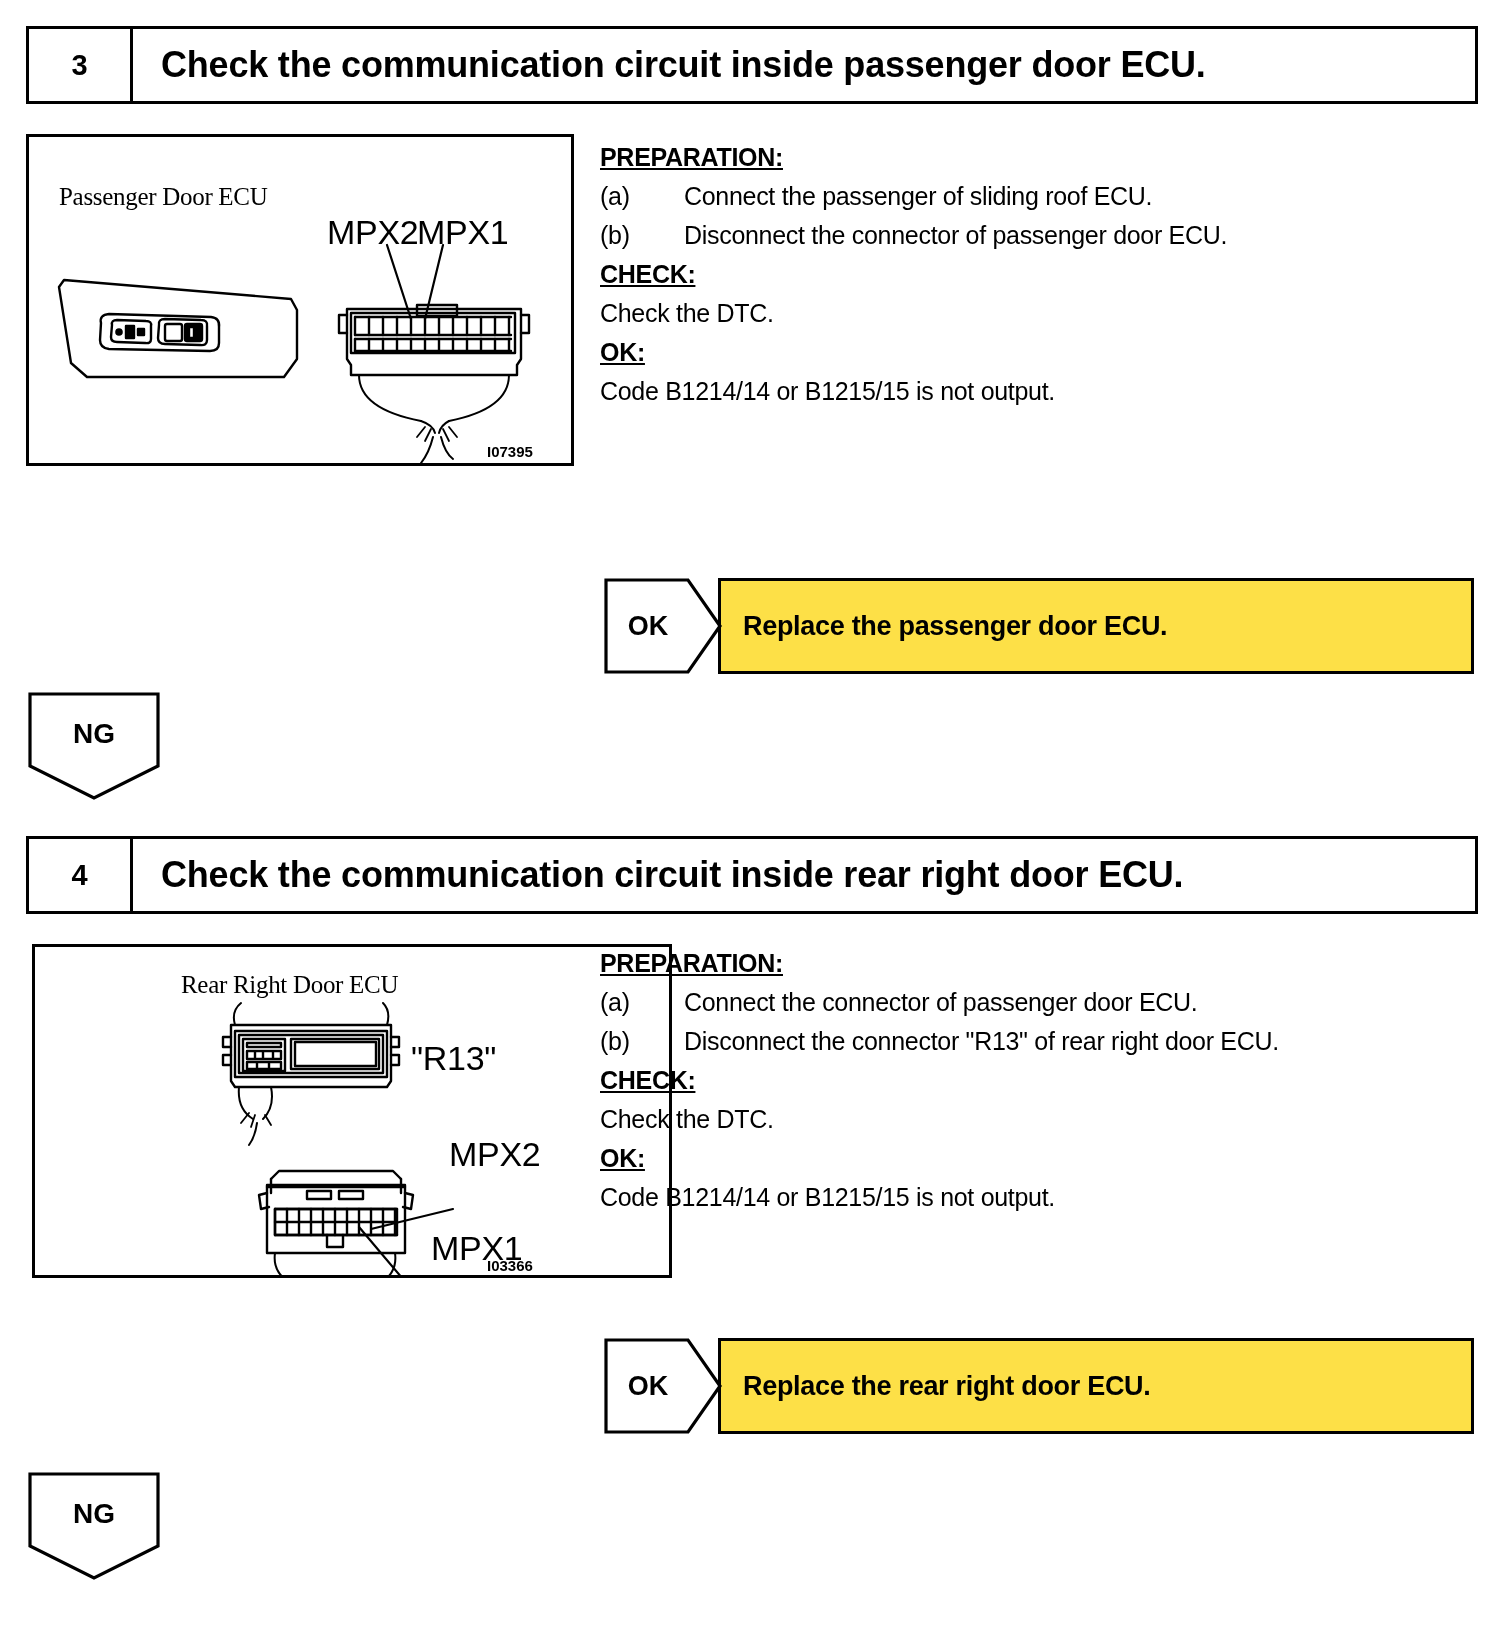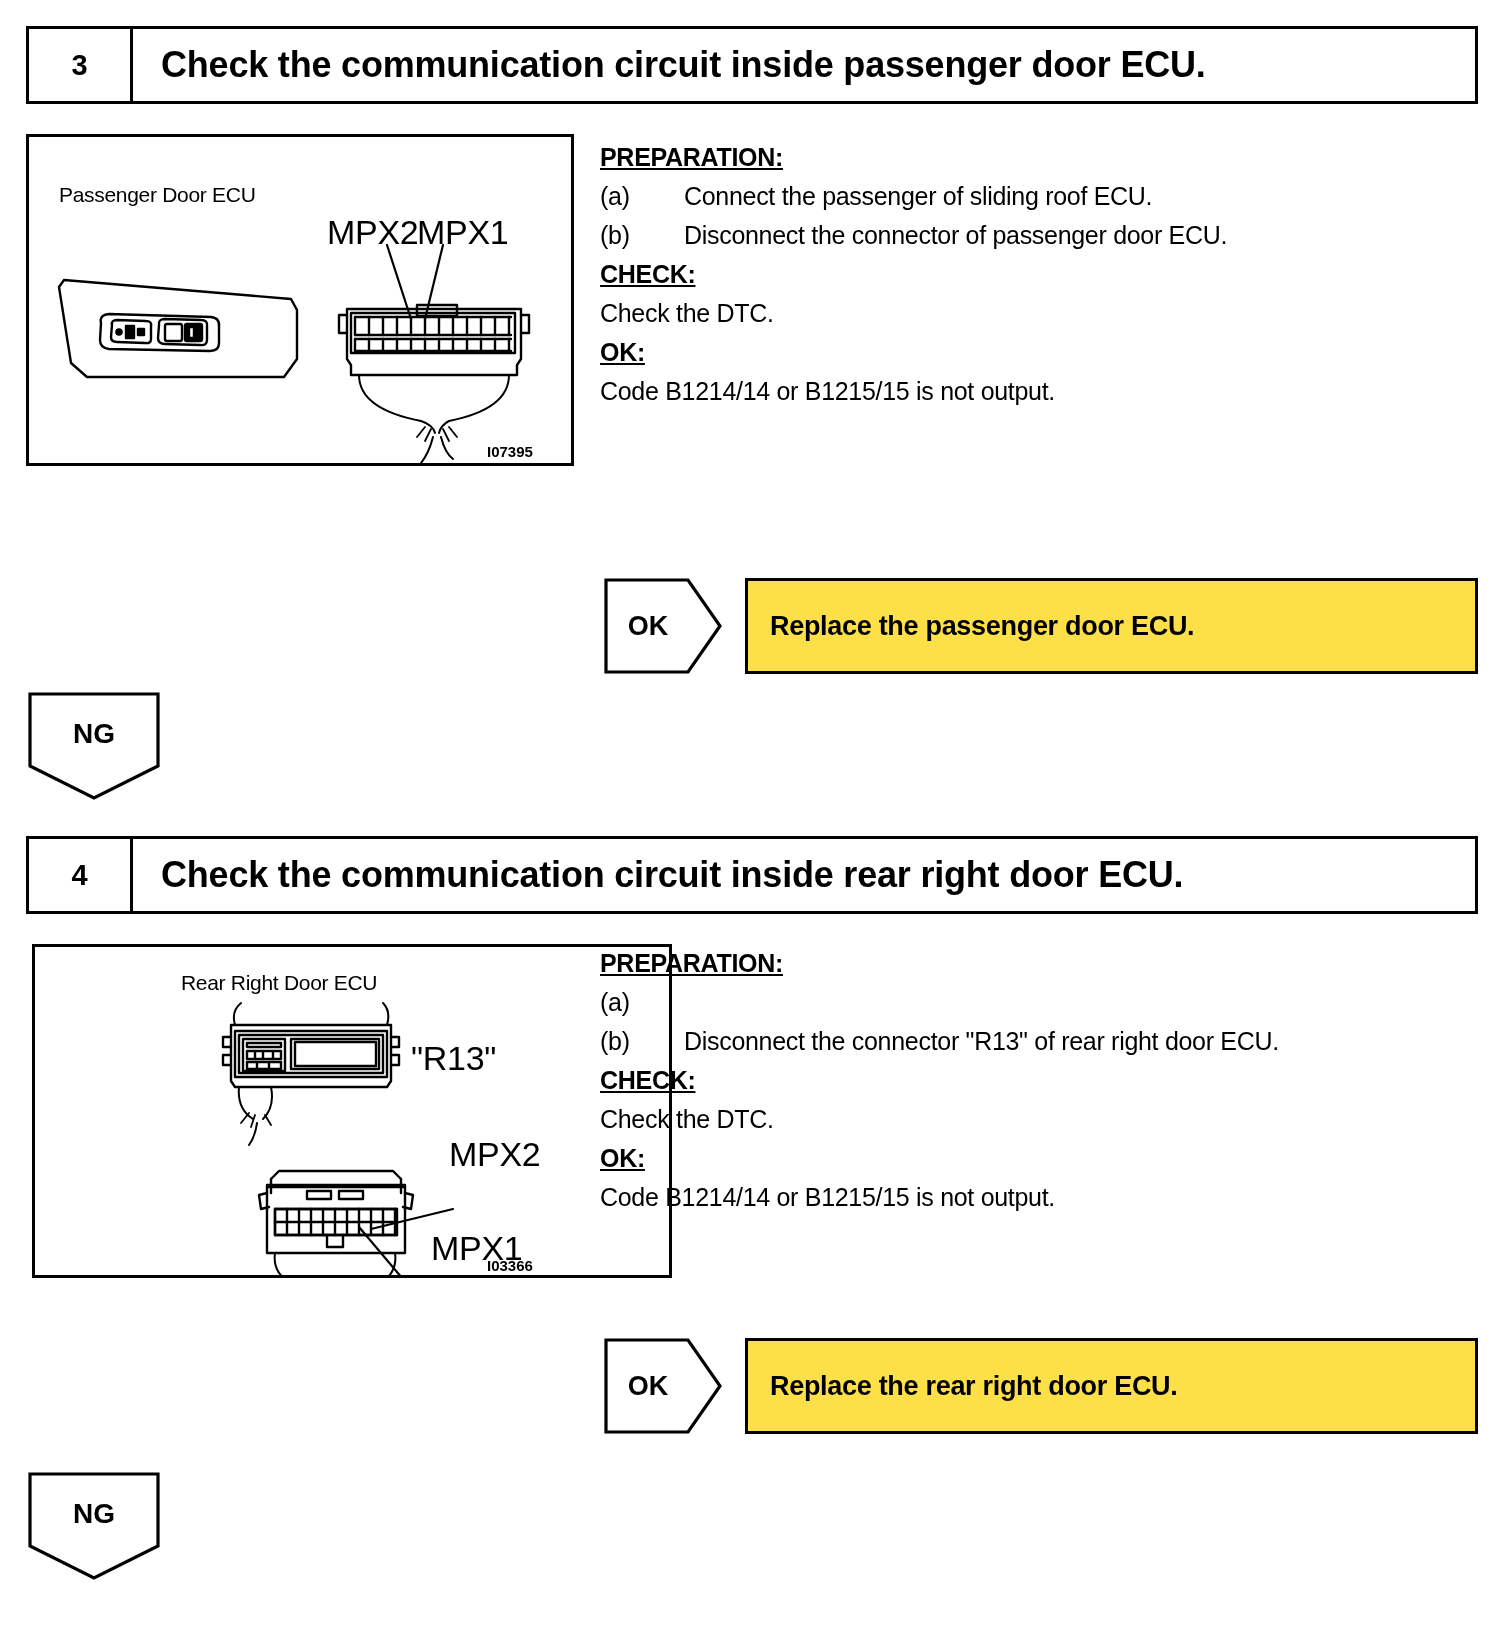--- a/index.html
+++ b/index.html
@@ -50,23 +50,24 @@
 
   
   .figure-box {
     position: absolute;
     border: 3px solid #000;
     background: #fff;
     overflow: hidden;
   }
   .fig-caption {
     position: absolute;
-    font-size: 21px;
+    font-size: 25px;
     letter-spacing: -0.3px;
     white-space: nowrap;
+    font-family: Liberation Serif, serif;
   }
   .fig-label {
     position: absolute;
     font-size: 34px;
     letter-spacing: -0.3px;
     white-space: nowrap;
   }
   .fig-id {
     position: absolute;
     font-size: 15px;
@@ -86,21 +87,21 @@
   .ins-head {
     font-weight: bold;
     text-decoration: underline;
     display: block;
   }
   .ins-line { display: block; white-space: nowrap; }
   .ins-row { display: flex; white-space: nowrap; }
   .ins-row .mark { width: 84px; flex: 0 0 84px; }
 
   
-  .ok-branch { position: absolute; display: flex; align-items: flex-end; gap: 27px; }
+  .ok-branch { position: absolute; display: flex; align-items: flex-end; }
   .ok-tag {
     position: relative;
     width: 118px;
     height: 96px;
     flex: 0 0 118px;
   }
   .ok-tag svg { position: absolute; left: 0; top: 0; }
   .ok-tag span {
     position: absolute;
     left: 0; top: 0;
@@ -283,20 +284,21 @@
     <div class="fig-label" style="left:376px; top:92px;">"R13"</div>
     <div class="fig-label" style="left:414px; top:188px;">MPX2</div>
     <div class="fig-label" style="left:396px; top:282px;">MPX1</div>
     <div class="fig-id" style="left:452px; top:310px;">I03366</div>
   </div>
 
   <div class="instructions" style="left:600px; top:944px; width:880px;">
     <span class="ins-head">PREPARATION:</span>
     <span class="ins-row">
       <span class="mark">(a)</span>
+      <span>Connect the connector of passenger door ECU.</span>
     </span>
     <span class="ins-row">
       <span class="mark">(b)</span>
       <span>Disconnect the connector "R13" of rear right door ECU.</span>
     </span>
     <span class="ins-head">CHECK:</span>
     <span class="ins-line">Check the DTC.</span>
     <span class="ins-head">OK:</span>
     <span class="ins-line">Code B1214/14 or B1215/15 is not output.</span>
   </div>

